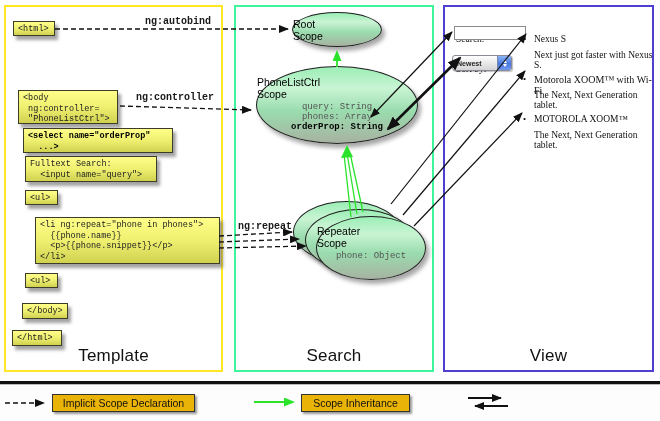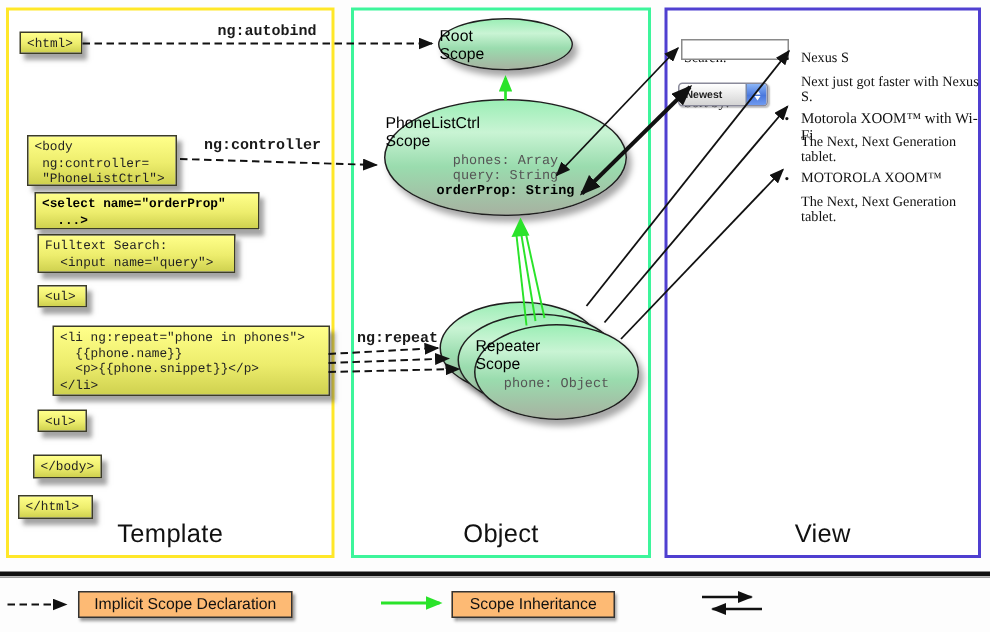--- a/index.html
+++ b/index.html
@@ -38,21 +38,21 @@
             border-radius:3px;background:linear-gradient(180deg,#ffffff,#d4d4d4);display:flex;
             align-items:center;box-shadow:1px 1px 1px rgba(0,0,0,.25);overflow:hidden;}
   .dd-text{flex:1;font-family:"Liberation Sans",sans-serif;font-size:7px;font-weight:bold;
            color:#222;padding-left:4px;}
   .dd-btn{width:13px;height:100%;background:linear-gradient(180deg,#8cb6f7 0%,#4a78dd 55%,#6f9af0 100%);
           border-left:1px solid #7788aa;display:flex;flex-direction:column;align-items:center;justify-content:center;gap:1px;}
   .tri-up{width:0;height:0;border-left:2.5px solid transparent;border-right:2.5px solid transparent;
           border-bottom:3px solid #fff;}
   .tri-down{width:0;height:0;border-left:2.5px solid transparent;border-right:2.5px solid transparent;
             border-top:3px solid #fff;}
-  .legend-box{position:absolute;height:16px;background:#fdba74;border:1px solid #333;
+  .legend-box{position:absolute;height:16px;background:#eab308;border:1px solid #333;
               box-shadow:1.5px 2px 2px rgba(0,0,0,.4);display:flex;align-items:center;
               justify-content:center;font-size:10.5px;color:#111;}
   .separator{position:absolute;left:0;top:381px;width:660px;height:3px;background:#111;
              border-bottom:1px solid #bbb;}
   svg.overlay{position:absolute;left:0;top:0;width:660px;height:421px;pointer-events:none;}
   .ln{stroke:var(--arrow-black);fill:none;}
   .ln-dash{stroke-dasharray:5 3;stroke-width:1.3;}
   .ln-thin{stroke-width:1.2;}
   .ln-thick{stroke-width:2.6;}
   .ln-green{stroke:var(--inheritance-arrow);fill:none;}
@@ -61,21 +61,21 @@
 </style>
 </head>
 <body>
 
 <div class="canvas">
 
   <div class="col col-template">
     <div class="col-title">Template</div>
   </div>
   <div class="col col-model">
-    <div class="col-title">Object</div>
+    <div class="col-title">Search</div>
   </div>
   <div class="col col-view">
     <div class="col-title">View</div>
   </div>
 
   <div class="ybox" style="left:13px;top:21px;width:42px;height:15px;">&lt;html&gt;</div>
   <div class="ybox" style="left:18px;top:90px;width:100px;height:34px;">&lt;body
  ng:controller=
  "PhoneListCtrl"&gt;</div>
   <div class="ybox bold" style="left:23px;top:128px;width:150px;height:25px;">&lt;select name="orderProp"
@@ -97,22 +97,22 @@
 
   <div class="ellipse" style="left:292px;top:12px;width:90px;height:35px;">
     <div class="scope-title" style="margin-top:5px;">Root
 Scope</div>
   </div>
 
   <div class="ellipse" style="left:256px;top:66px;width:162px;height:78px;">
     <div class="scope-title" style="margin-top:9px;">PhoneListCtrl
 Scope</div>
     <div class="scope-props">
+      <div>query: String</div>
       <div>phones: Array</div>
-      <div>query: String</div>
       <div class="boldprop">orderProp: String</div>
     </div>
   </div>
 
   <div class="ellipse" style="left:293px;top:201px;width:108px;height:62px;"></div>
   <div class="ellipse" style="left:305px;top:209px;width:108px;height:62px;"></div>
   <div class="ellipse" style="left:316px;top:216px;width:110px;height:64px;">
     <div class="scope-title" style="margin-top:8px;">Repeater
 Scope</div>
     <div class="scope-props">

